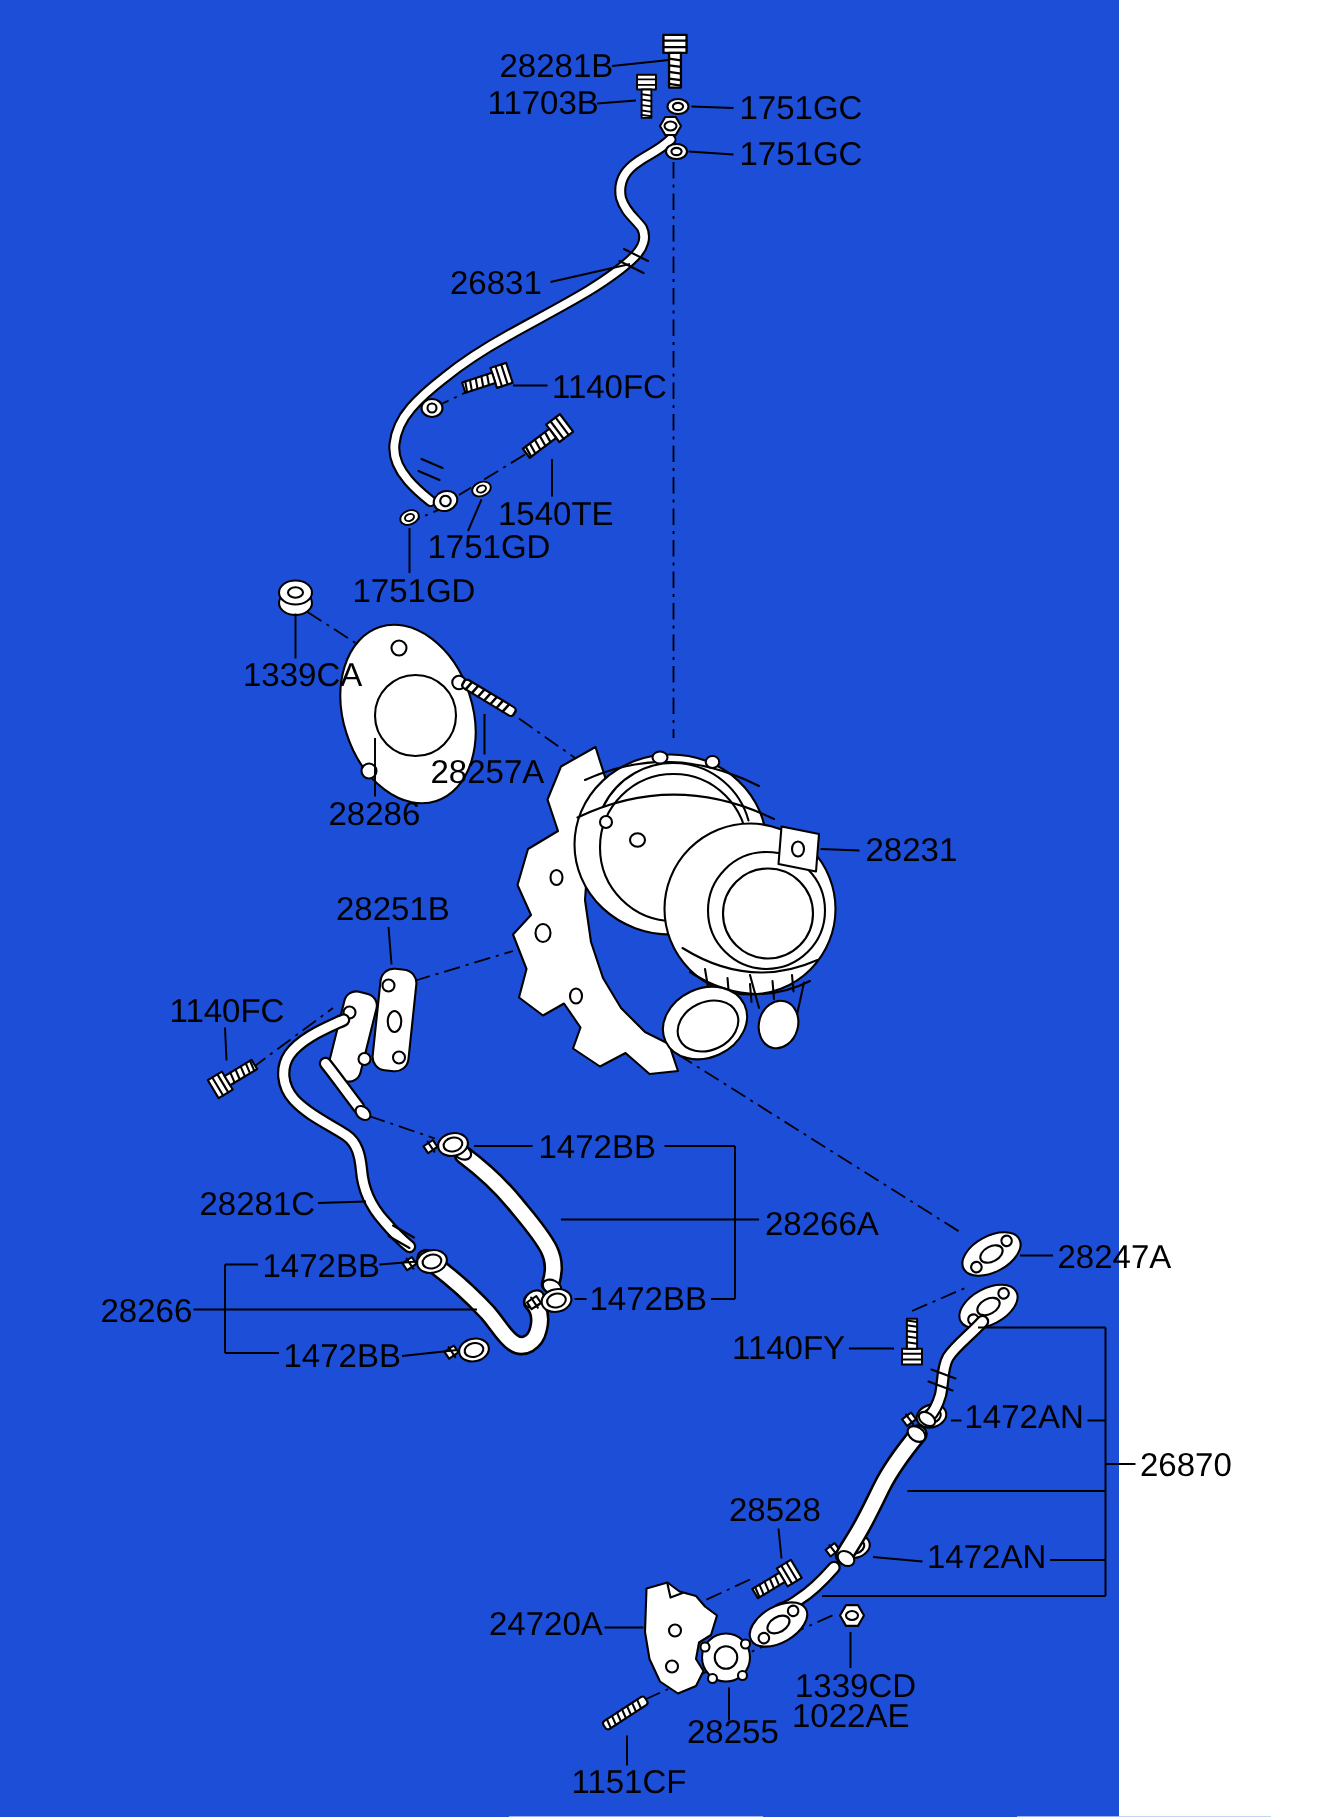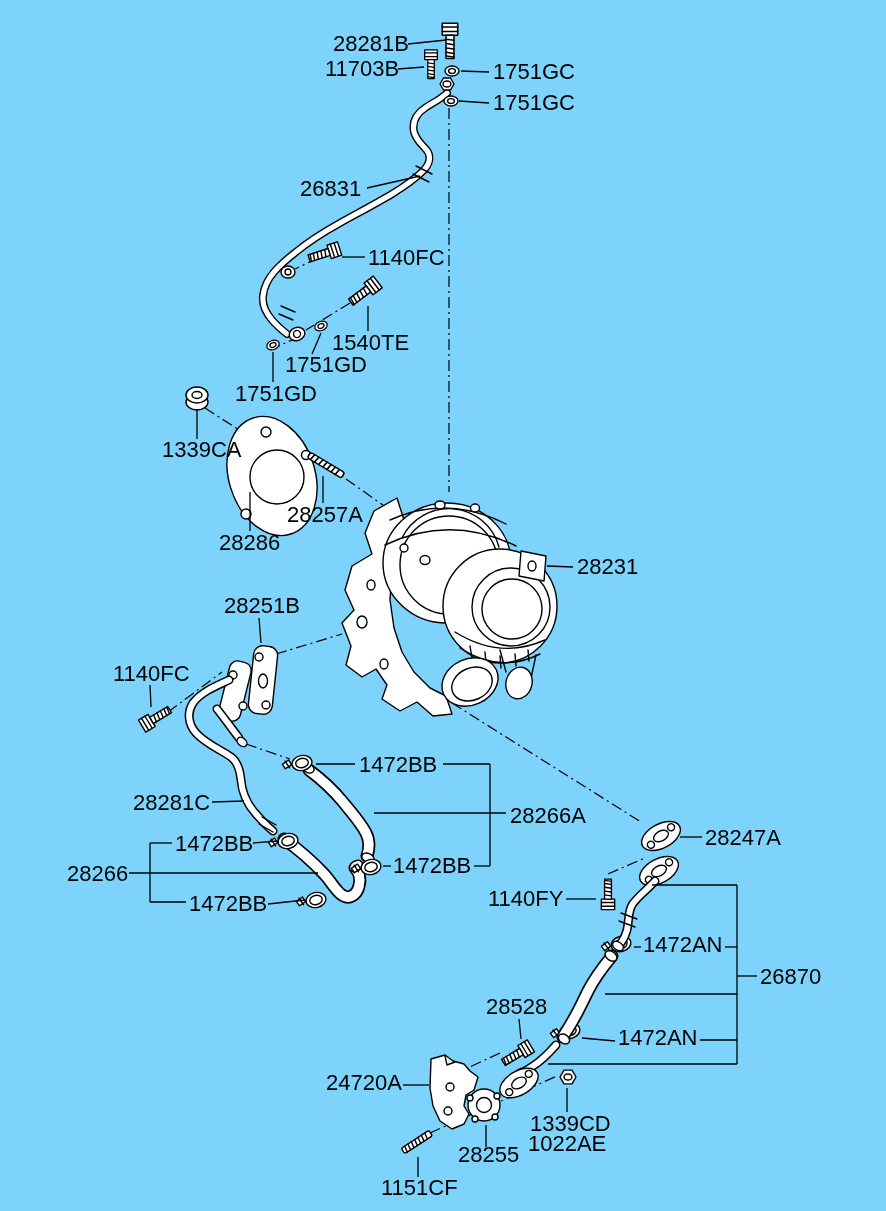--- a/index.html
+++ b/index.html
@@ -1,16 +1,16 @@
 <!DOCTYPE html>
 <html><head>
 <meta charset="utf-8">
 <style>
   html,body{margin:0;padding:0;background:#ffffff;}
-  .stage{width:886px;height:1211px;position:relative;background:#7dd3fc;}
+  .stage{width:746px;height:1211px;position:relative;background:#1d4ed8;}
   svg{display:block;}
   .lbl{font-family:"Liberation Sans", sans-serif;font-size:22px;fill:#000;stroke:none;}
   .ln{stroke:#000;stroke-width:1.3;fill:none;}
   .dd{stroke:#000;stroke-width:1.2;fill:none;stroke-dasharray:11 4 2 4;}
   .sh{stroke:#000;stroke-width:1.4;fill:none;stroke-linejoin:round;stroke-linecap:round;}
   .shw{stroke:#000;stroke-width:1.4;fill:#fff;stroke-linejoin:round;stroke-linecap:round;}
   .tubeO{stroke:#000;stroke-width:8;fill:none;stroke-linecap:round;}
   .tubeI{stroke:#fff;stroke-width:5.2;fill:none;stroke-linecap:round;}
   .pipeO{stroke:#000;stroke-width:9;fill:none;stroke-linecap:round;}
   .pipeI{stroke:#fff;stroke-width:6;fill:none;stroke-linecap:round;}

